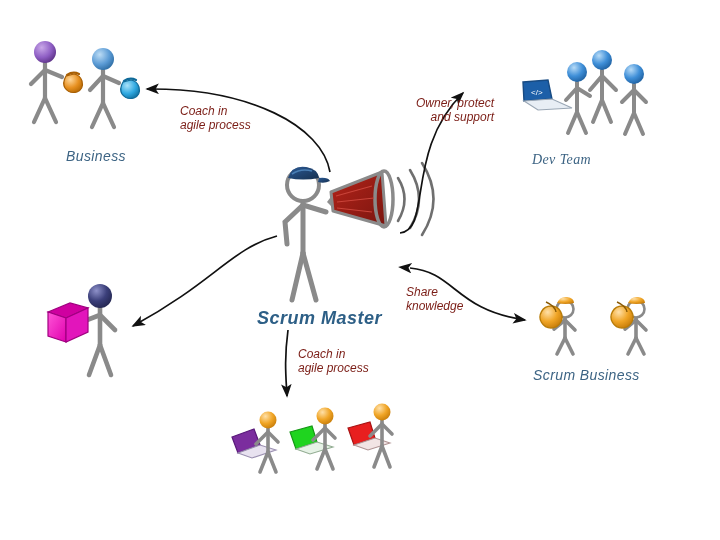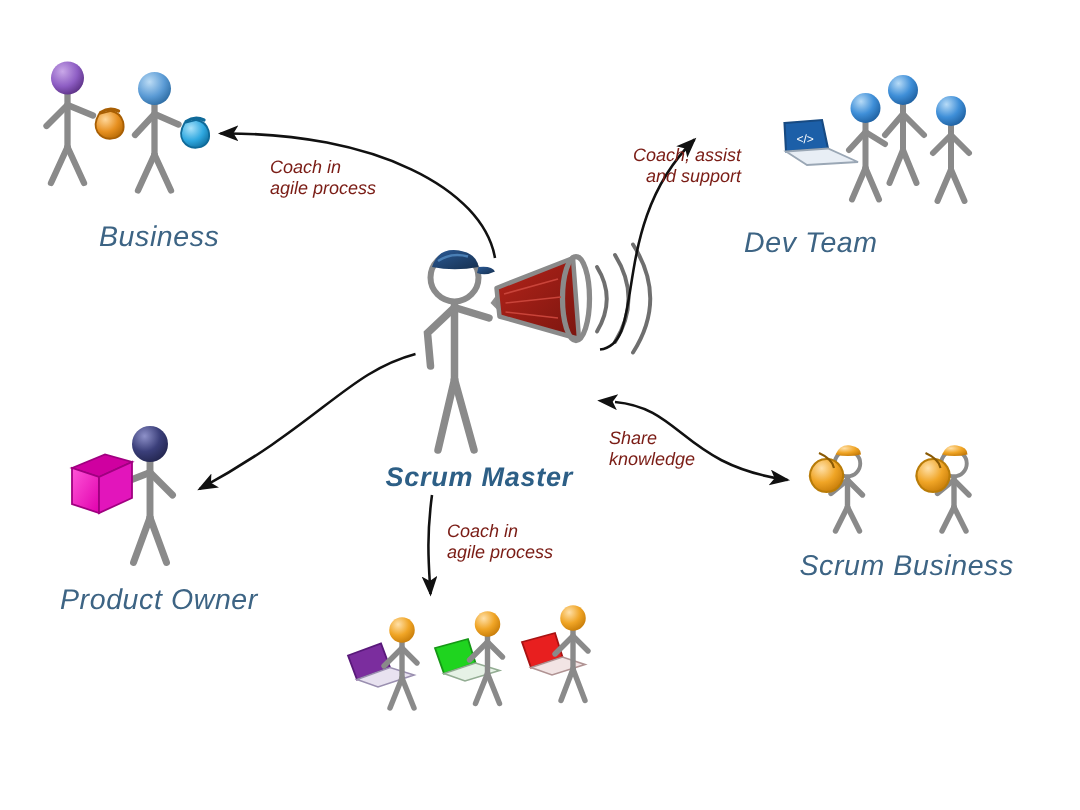--- a/index.html
+++ b/index.html
@@ -7,21 +7,21 @@
     width:720px;height:540px;overflow:hidden;
     font-family:"Liberation Sans", sans-serif;
     position:relative;
   }
   #stage{position:absolute;inset:0;width:720px;height:540px;}
   svg.layer{position:absolute;left:0;top:0;width:720px;height:540px;}
   .nodelabel{
     position:absolute;
     font-family:"Liberation Sans", sans-serif;
     font-style:italic;
-    font-size:19px;
+    font-size:14px;
     color:#3d6484;
     white-space:nowrap;
     letter-spacing:.4px;
   }
   .nodelabel.primary{
     font-weight:bold;
     font-size:18px;
     color:#2d5f86;
     letter-spacing:.5px;
   }
@@ -282,36 +282,35 @@
       <path d="M330,172 C322,126 250,88 147,89" marker-end="url(#arrowHead)"></path>
       <path d="M400,233 C432,230 405,150 463,93" marker-end="url(#arrowHead)"></path>
       <path d="M277,236 C232,248 214,282 133,326" marker-end="url(#arrowHead)"></path>
       <path d="M410,268 C455,272 455,310 525,320" marker-start="url(#arrowHeadStart)" marker-end="url(#arrowHead)"></path>
       <path d="M288,330 C284,360 286,378 287,396" marker-end="url(#arrowHead)"></path>
     </g>
   </svg>
 
   <div class="nodelabel" style="left:66px;top:148px;">Business</div>
 
-  <div class="nodelabel" style="left:496px;top:152px;">Dev Team</div>
-
-  <div class="nodelabel" style="left:40px;top:390px;">Product Owner</div>
+  <div class="nodelabel" style="left:532px;top:152px;font-family:Liberation Serif, serif;">Dev Team</div>
+
 
   <div class="nodelabel" style="left:533px;top:367px;">Scrum Business</div>
 
 
   <div class="nodelabel primary" style="left:257px;top:308px;">Scrum Master</div>
 
   <div class="edgelabel center" style="left:180px;top:104px;">
     <div>Coach in</div>
     <div>agile process</div>
   </div>
 
   <div class="edgelabel right" style="left:384px;top:96px;width:110px;">
-    <div>Coach, assist</div>
+    <div>Owner, protect</div>
     <div>and support</div>
   </div>
 
 
   <div class="edgelabel center" style="left:406px;top:285px;">
     <div>Share</div>
     <div>knowledge</div>
   </div>
 
   <div class="edgelabel center" style="left:298px;top:347px;">

